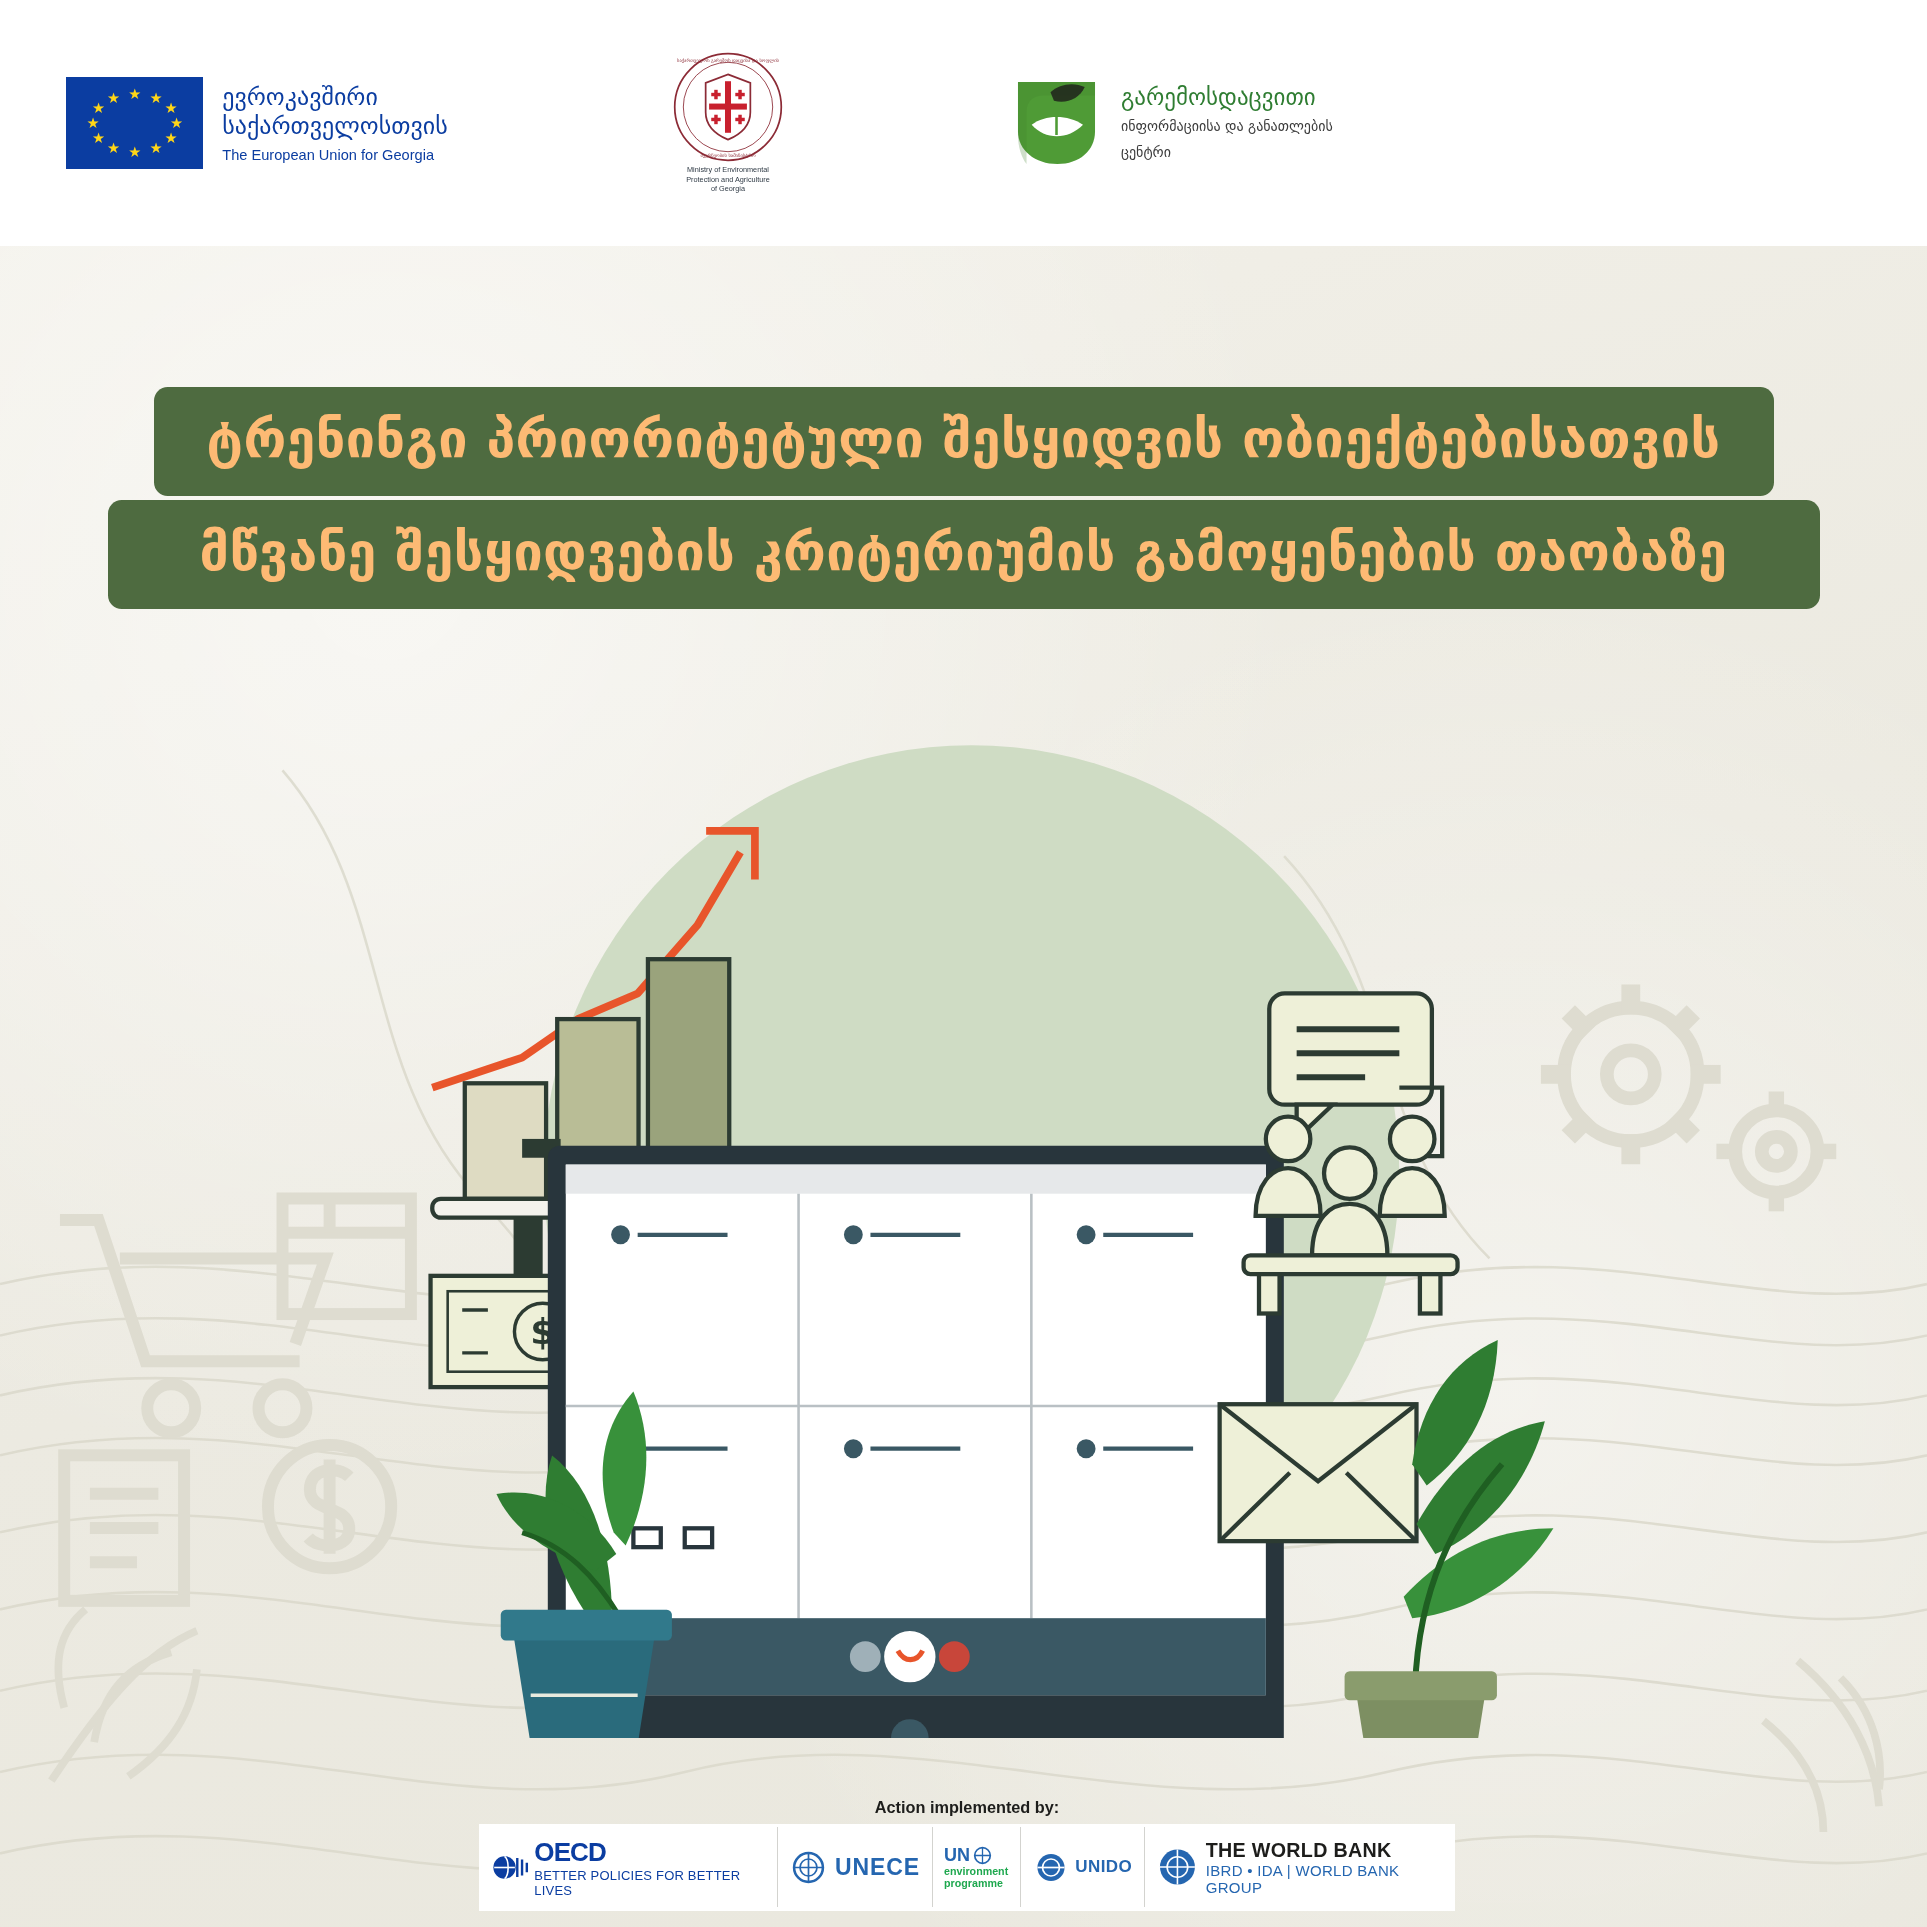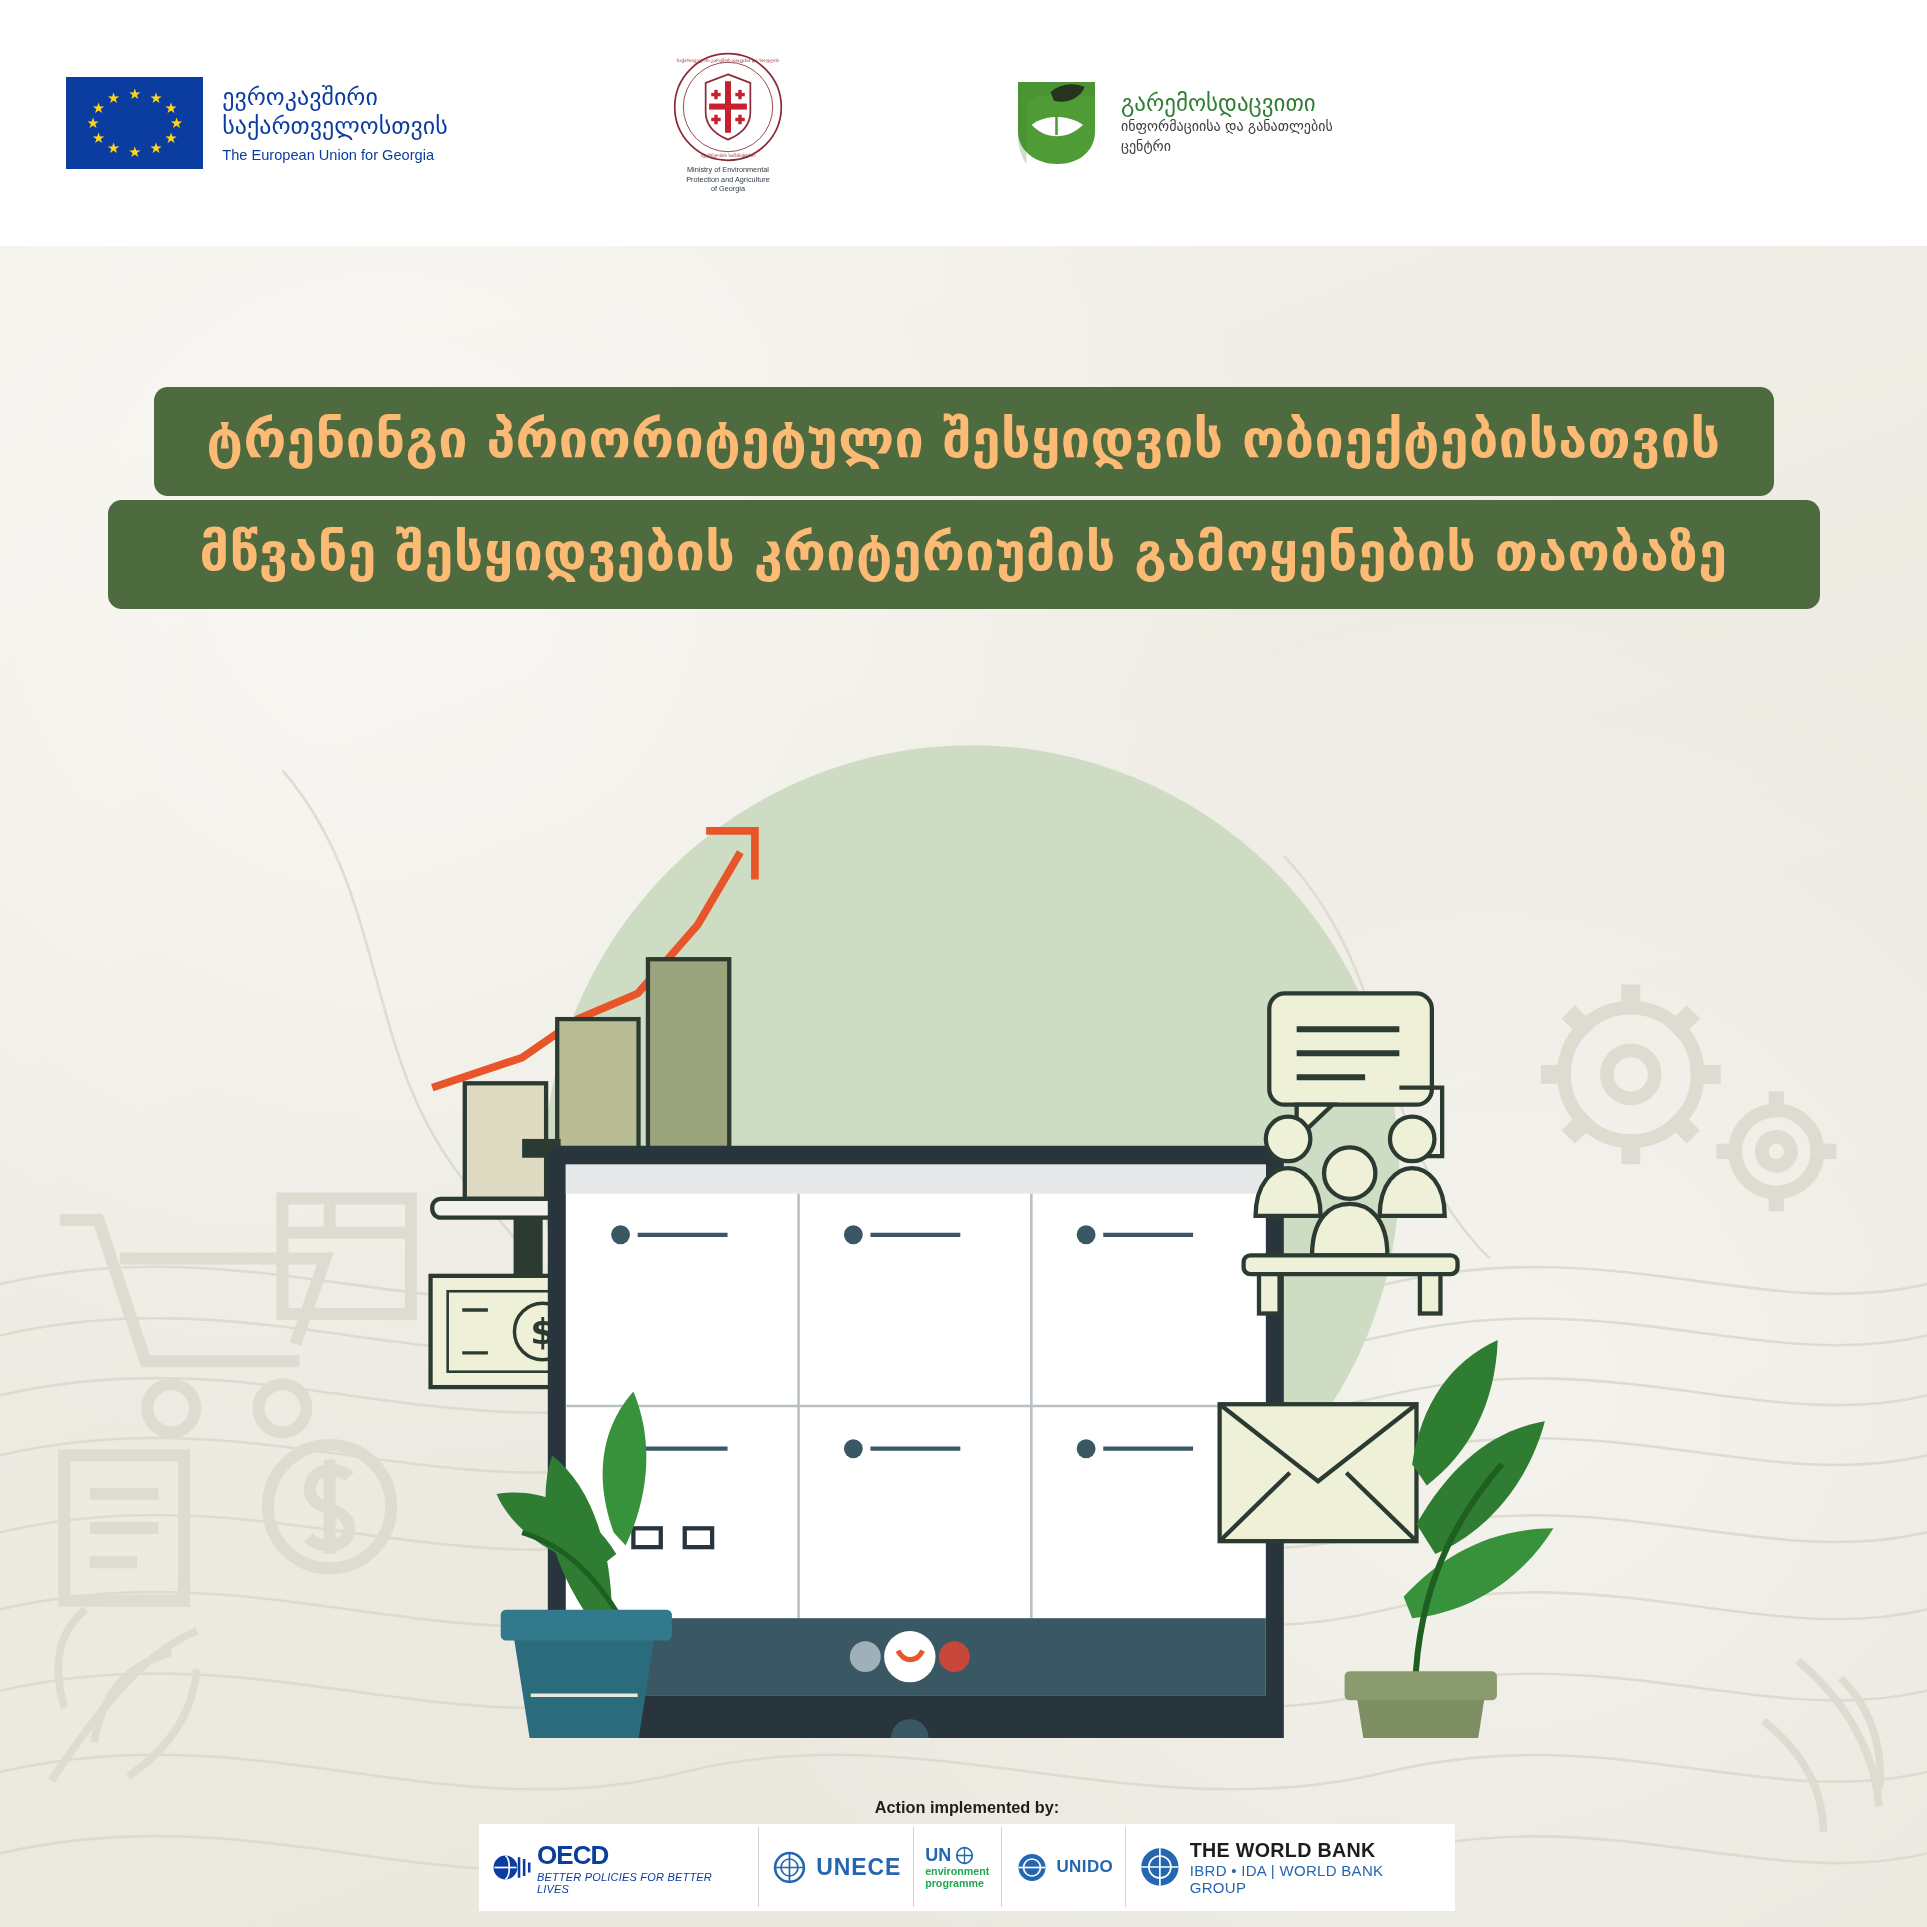--- a/index.html
+++ b/index.html
@@ -120,21 +120,21 @@
   }
 
   
   .eic { display: flex; align-items: center; gap: 13.7px; }
   .eic-mark { width: 101px; height: 96px; flex: none; }
   .eic-text {
     font-family: "DejaVu Sans", sans-serif;
     color: #2f7d32;
   }
   .eic-l1 { font-size: 23px; line-height: 1.1; }
-  .eic-l2 { font-size: 14px; line-height: 1.25; margin-top: 2px; color:#3c3c3c; white-space: pre-line;}
+  .eic-l2 { font-size: 14px; line-height: 1.25; margin-top: 8px; color:#3c3c3c; white-space: pre-line;}
 
   
   #title-zone {
     position: absolute;
     left: 0;
     top: 387px;
     width: 1927px;
   }
   .band {
     background: #4e6b40;
@@ -200,21 +200,21 @@
     position: relative;
   }
   .imp + .imp::before {
     content: "";
     position: absolute;
     left: 0; top: 15.4px; bottom: 15.4px;
     width: 0.9px;
     background: #d3d3cf;
   }
   .imp-oecd-text { font-size: 26px; font-weight: bold; color: #0b3da1; letter-spacing:-0.9px;}
-  .imp-oecd-sub  { font-size: 11px; color: #0b3da1; letter-spacing: 0.2px; font-style: italic; }
+  .imp-oecd-sub  { font-size: 13px; color: #0b3da1; letter-spacing: 0.2px; }
   .imp-unece-text{ font-size: 23px; font-weight: bold; color: #2566b0; letter-spacing: 0.9px;}
   .imp-unep-1 { font-size: 18px; font-weight: bold; color: #2566b0;}
   .imp-unep-2 { font-size: 10.7px; font-weight: bold; color: #1fa84f; line-height: 1.1; }
   .imp-unido  { font-size: 17px; font-weight: bold; color: #2566b0; letter-spacing: 0.4px;}
   .imp-wb-1 { font-size: 19.7px; font-weight: bold; color: #1d1d1b; letter-spacing: 0.3px;}
   .imp-wb-2 { font-size: 15px; color: #2566b0; letter-spacing: 0.3px;}
 </style>
 </head>
 <body>
 

